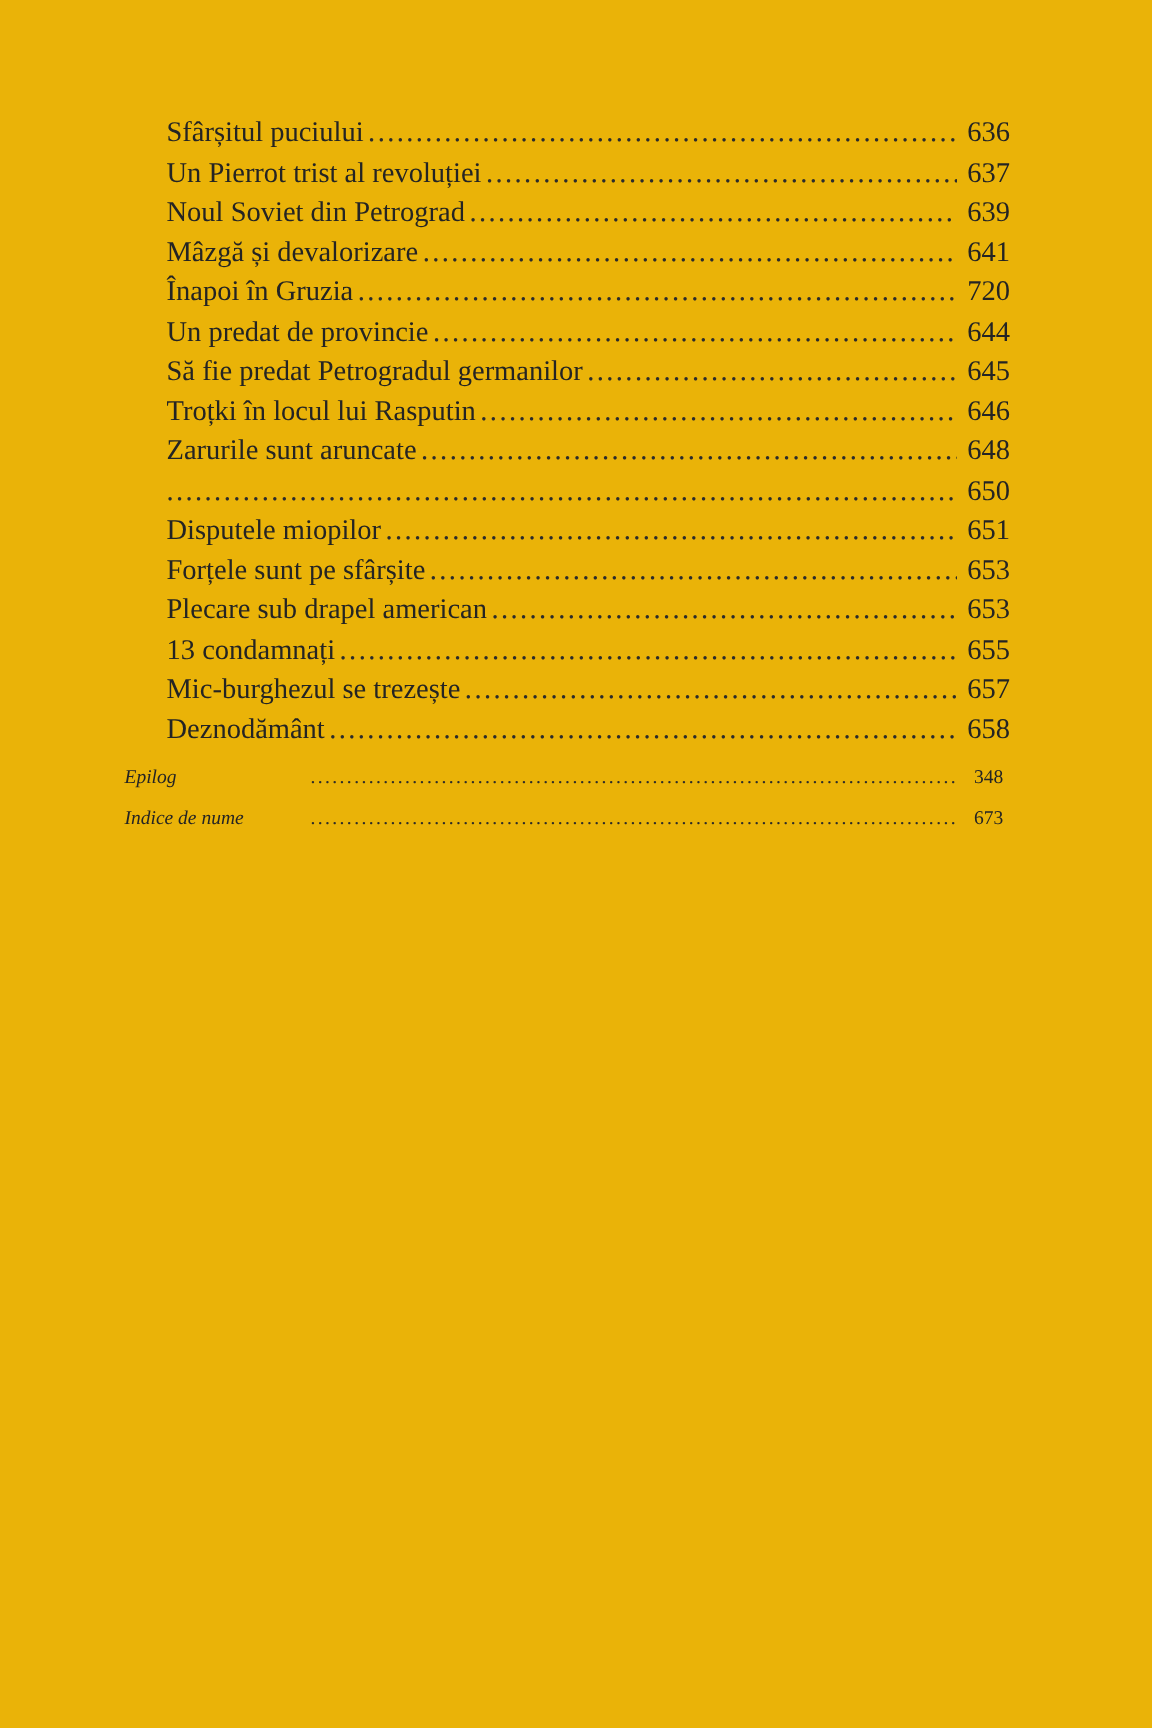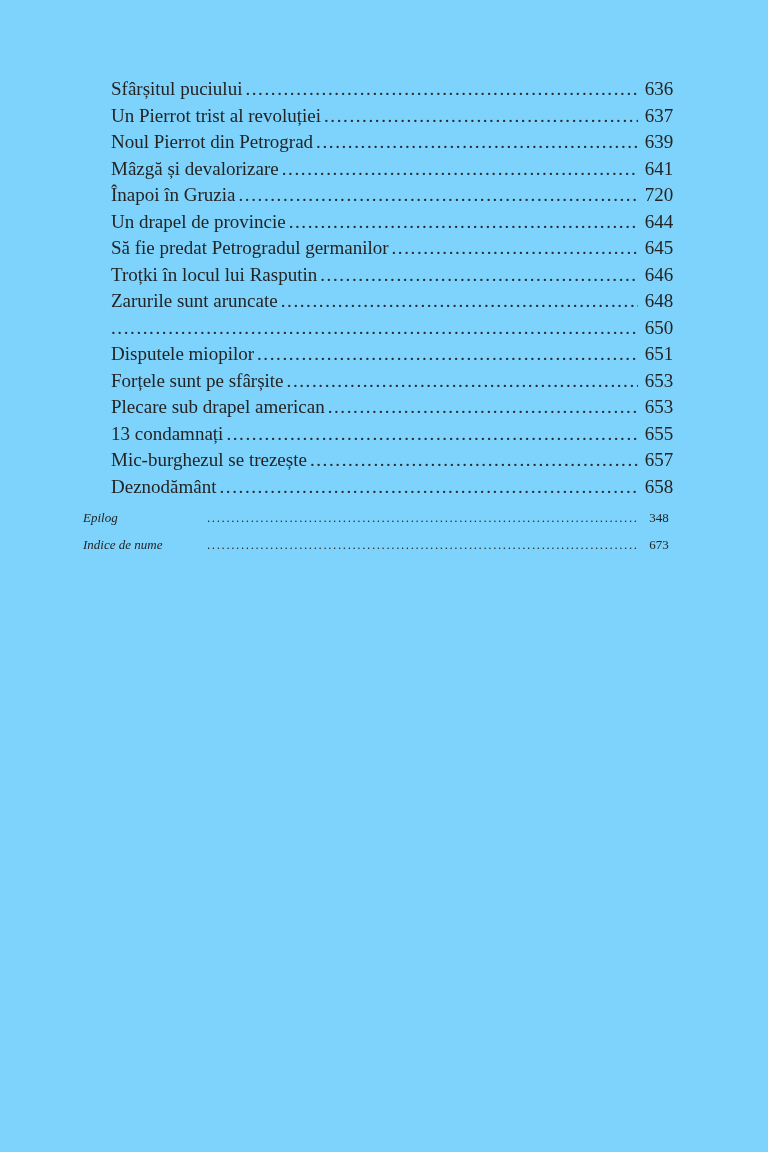--- a/index.html
+++ b/index.html
@@ -4,21 +4,21 @@
 <style>
   html, body {
     margin: 0;
     padding: 0;
     background: #ffffff;
   }
   .page {
     position: relative;
     width: 768px;
     height: 1152px;
-    background: #7dd3fc;
+    background: #eab308;
     overflow: hidden;
     font-family: "Liberation Serif", "DejaVu Serif", serif;
     color: #242424;
   }
   .toc {
     position: absolute;
     top: 76px;
     left: 83px;
     right: 92px;
   }
@@ -75,36 +75,36 @@
         <span class="title">Sfârșitul puciului</span>
         <span class="leader" aria-hidden="true">............................................................................................................................................................................................................................</span>
         <span class="pagenum">636</span>
       </div>
       <div class="row indent">
         <span class="title">Un Pierrot trist al revoluției</span>
         <span class="leader" aria-hidden="true">............................................................................................................................................................................................................................</span>
         <span class="pagenum">637</span>
       </div>
       <div class="row indent">
-        <span class="title">Noul Pierrot din Petrograd</span>
+        <span class="title">Noul Soviet din Petrograd</span>
         <span class="leader" aria-hidden="true">............................................................................................................................................................................................................................</span>
         <span class="pagenum">639</span>
       </div>
       <div class="row indent">
         <span class="title">Mâzgă și devalorizare</span>
         <span class="leader" aria-hidden="true">............................................................................................................................................................................................................................</span>
         <span class="pagenum">641</span>
       </div>
       <div class="row indent">
         <span class="title">Înapoi în Gruzia</span>
         <span class="leader" aria-hidden="true">............................................................................................................................................................................................................................</span>
         <span class="pagenum">720</span>
       </div>
       <div class="row indent">
-        <span class="title">Un drapel de provincie</span>
+        <span class="title">Un predat de provincie</span>
         <span class="leader" aria-hidden="true">............................................................................................................................................................................................................................</span>
         <span class="pagenum">644</span>
       </div>
       <div class="row indent">
         <span class="title">Să fie predat Petrogradul germanilor</span>
         <span class="leader" aria-hidden="true">............................................................................................................................................................................................................................</span>
         <span class="pagenum">645</span>
       </div>
       <div class="row indent">
         <span class="title">Troțki în locul lui Rasputin</span>

